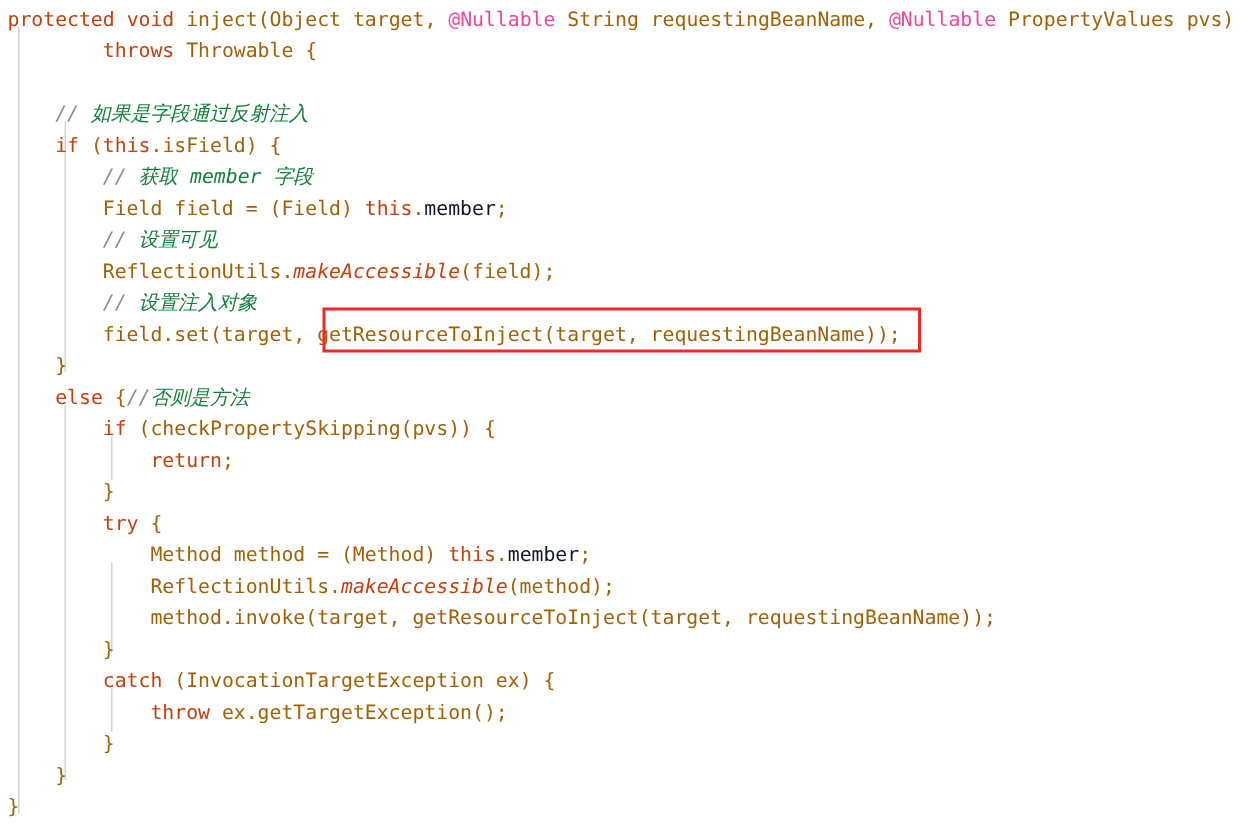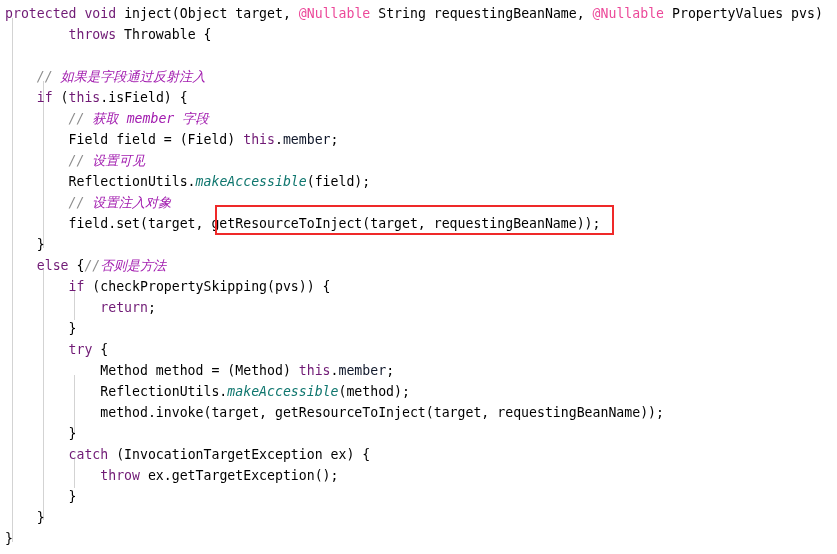--- a/index.html
+++ b/index.html
@@ -30,27 +30,27 @@
   }
   .line {
     height: 21px;
     line-height: 21px;
     white-space: pre;
     position: relative;
     padding-left: 5px;
     box-sizing: border-box;
   }
   
-  .kw   { color: #701a75; }          
-  .plain{ color: #000000; }          
+  .kw   { color: #c2410c; }          
+  .plain{ color: #a16207; }          
   .ann  { color: #ec4899; }          
   .fld  { color: #0f172a; }          
   .cmt  { color: #8c8c8c; font-style: italic; }      
-  .cmtcn{ color: #a21caf; font-style: italic; }      
-  .stat { color: #0f766e; font-style: italic; margin-top: 36px; }      
+  .cmtcn{ color: #15803d; font-style: italic; }      
+  .stat { color: #c2410c; font-style: italic; margin-top: 36px; }      
 
   
   .guide {
     position: absolute;
     width: 1px;
     background: #d3d3d3;
   }
 
   
   #hl-box {

